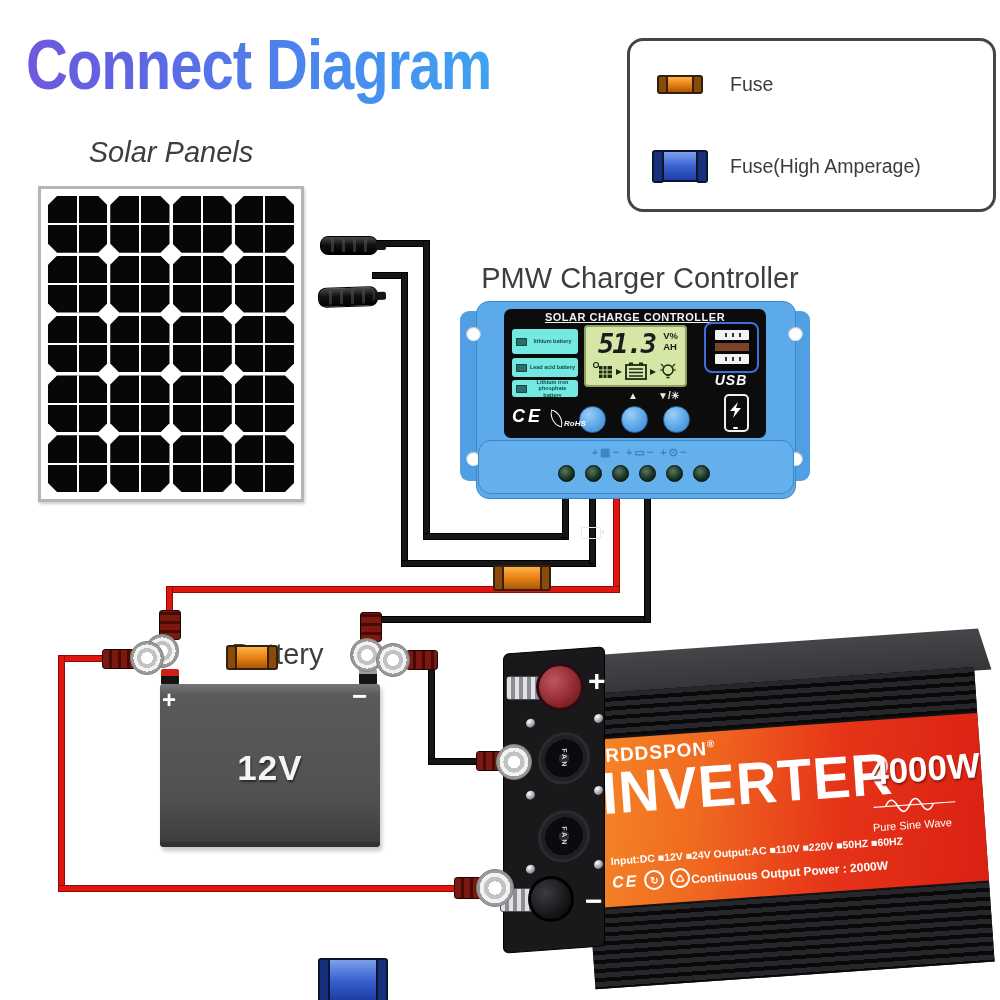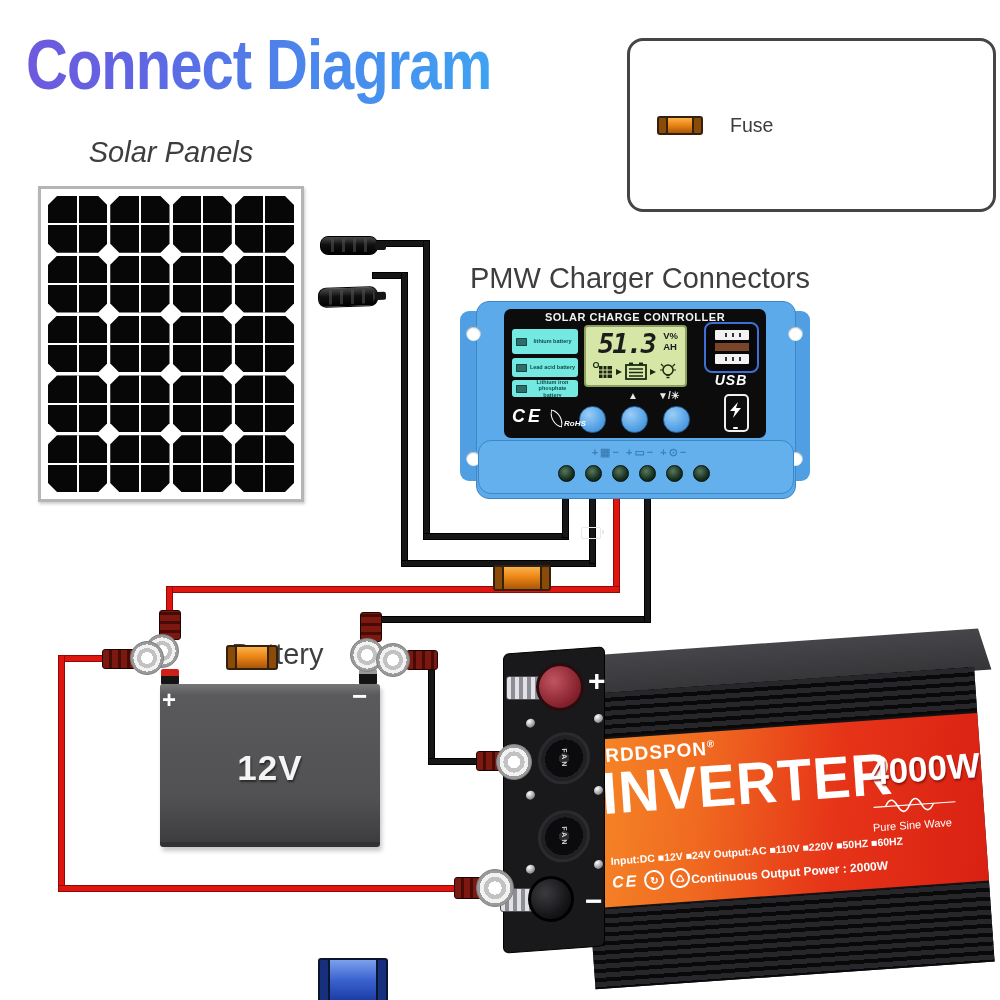--- a/index.html
+++ b/index.html
@@ -66,21 +66,21 @@
   
   .ctl-flange{left:460px;top:311px;width:350px;height:170px;background:#4f9fe2;
     border-radius:9px;z-index:20;}
   .ctl-body{left:476px;top:301px;width:318px;height:196px;background:#5caae9;
     border:1px solid #3e87c6;border-radius:13px;z-index:21;}
   .ctl-hole{width:15px;height:15px;border-radius:50%;background:#fff;
     box-shadow:inset 0 1px 2px #2c6da8;z-index:22;}
   .ctl-panel{left:504px;top:309px;width:262px;height:129px;background:#0c0c0d;
     border-radius:7px;z-index:23;}
   .ctl-header{left:504px;top:311px;width:262px;text-align:center;color:#f2f2f2;
-    font-size:11px;font-weight:bold;letter-spacing:.5px;z-index:24;white-space:nowrap;}
+    font-size:11px;font-weight:bold;letter-spacing:.5px;z-index:24;white-space:nowrap;text-decoration:underline;}
   .cyan{background:#74e9e2;border-radius:3px;z-index:24;display:flex;align-items:center;
     padding:1px 2px;box-sizing:border-box;}
   .cyan .batt-glyph{width:11px;height:8px;background:#2e6e6a;border-radius:1px;margin:0 2px;
     flex:none;box-shadow:inset 0 0 0 1px #174744;}
   .cyan .txt{font-size:5.5px;line-height:1.1;color:#114a46;text-align:center;flex:1;font-weight:bold;}
   .lcd{left:584px;top:325px;width:103px;height:62px;background:#d6e6a6;
     border:2px solid #8fa05e;border-radius:4px;z-index:24;box-sizing:border-box;}
   .lcd-val{position:absolute;left:12px;top:1px;font-family:"DejaVu Sans Mono",monospace;
     font-size:27px;font-weight:bold;font-style:italic;color:#1c1c1c;letter-spacing:-2px;}
   .lcd-units{position:absolute;right:7px;top:4px;font-size:9.5px;font-weight:bold;color:#1c1c1c;
@@ -164,20 +164,26 @@
 
 <div class="abs title">Connect Diagram</div>
 
 <div class="abs legend">
   <div class="legend-row">
     <div class="legend-icon-cell">
         <div class="fuse-o" style="width:40px;height:15px;"></div>
       </div>
     <div class="legend-label">Fuse</div>
   </div>
+  <div class="legend-row">
+    <div class="legend-icon-cell">
+        <div class="fuse-b" style="width:48px;height:28px;"></div>
+      </div>
+    <div class="legend-label">Fuse(High Amperage)</div>
+  </div>
 </div>
 
 <div class="abs section-label" style="left:40px;top:136px;width:262px;font-style:italic;">Solar Panels</div>
 <div class="abs panel-frame">
   <div class="cell-grid">
       <div class="cell"></div>
       <div class="cell"></div>
       <div class="cell"></div>
       <div class="cell"></div>
       <div class="cell"></div>
@@ -231,21 +237,21 @@
 
 <div class="abs crimp vert" style="left:159px;top:610px;width:20px;height:28px;"></div>
 <div class="abs ring" style="left:145px;top:634px;width:34px;height:34px;"></div>
 <div class="abs crimp" style="left:102px;top:649px;width:32px;height:18px;"></div>
 <div class="abs ring" style="left:130px;top:641px;width:34px;height:34px;"></div>
 <div class="abs crimp vert" style="left:360px;top:612px;width:20px;height:28px;"></div>
 <div class="abs ring" style="left:350px;top:638px;width:34px;height:34px;"></div>
 <div class="abs ring" style="left:376px;top:643px;width:34px;height:34px;"></div>
 <div class="abs crimp" style="left:406px;top:650px;width:30px;height:18px;"></div>
 
-<div class="abs section-label" style="left:460px;top:262px;width:360px;">PMW Charger Connectors</div>
+<div class="abs section-label" style="left:460px;top:262px;width:360px;">PMW Charger Controller</div>
 <div class="abs ctl-flange"></div>
 <div class="abs ctl-body"></div>
 <div class="abs ctl-hole" style="left:466px;top:326px;"></div>
 <div class="abs ctl-hole" style="left:788px;top:326px;"></div>
 <div class="abs ctl-hole" style="left:466px;top:451px;"></div>
 <div class="abs ctl-hole" style="left:788px;top:451px;"></div>
 <div class="abs ctl-panel"></div>
 <div class="abs ctl-header">SOLAR CHARGE CONTROLLER</div>
 <div class="abs cyan" style="left:512px;top:329px;width:66px;height:25px;">
   <span class="batt-glyph"></span>

